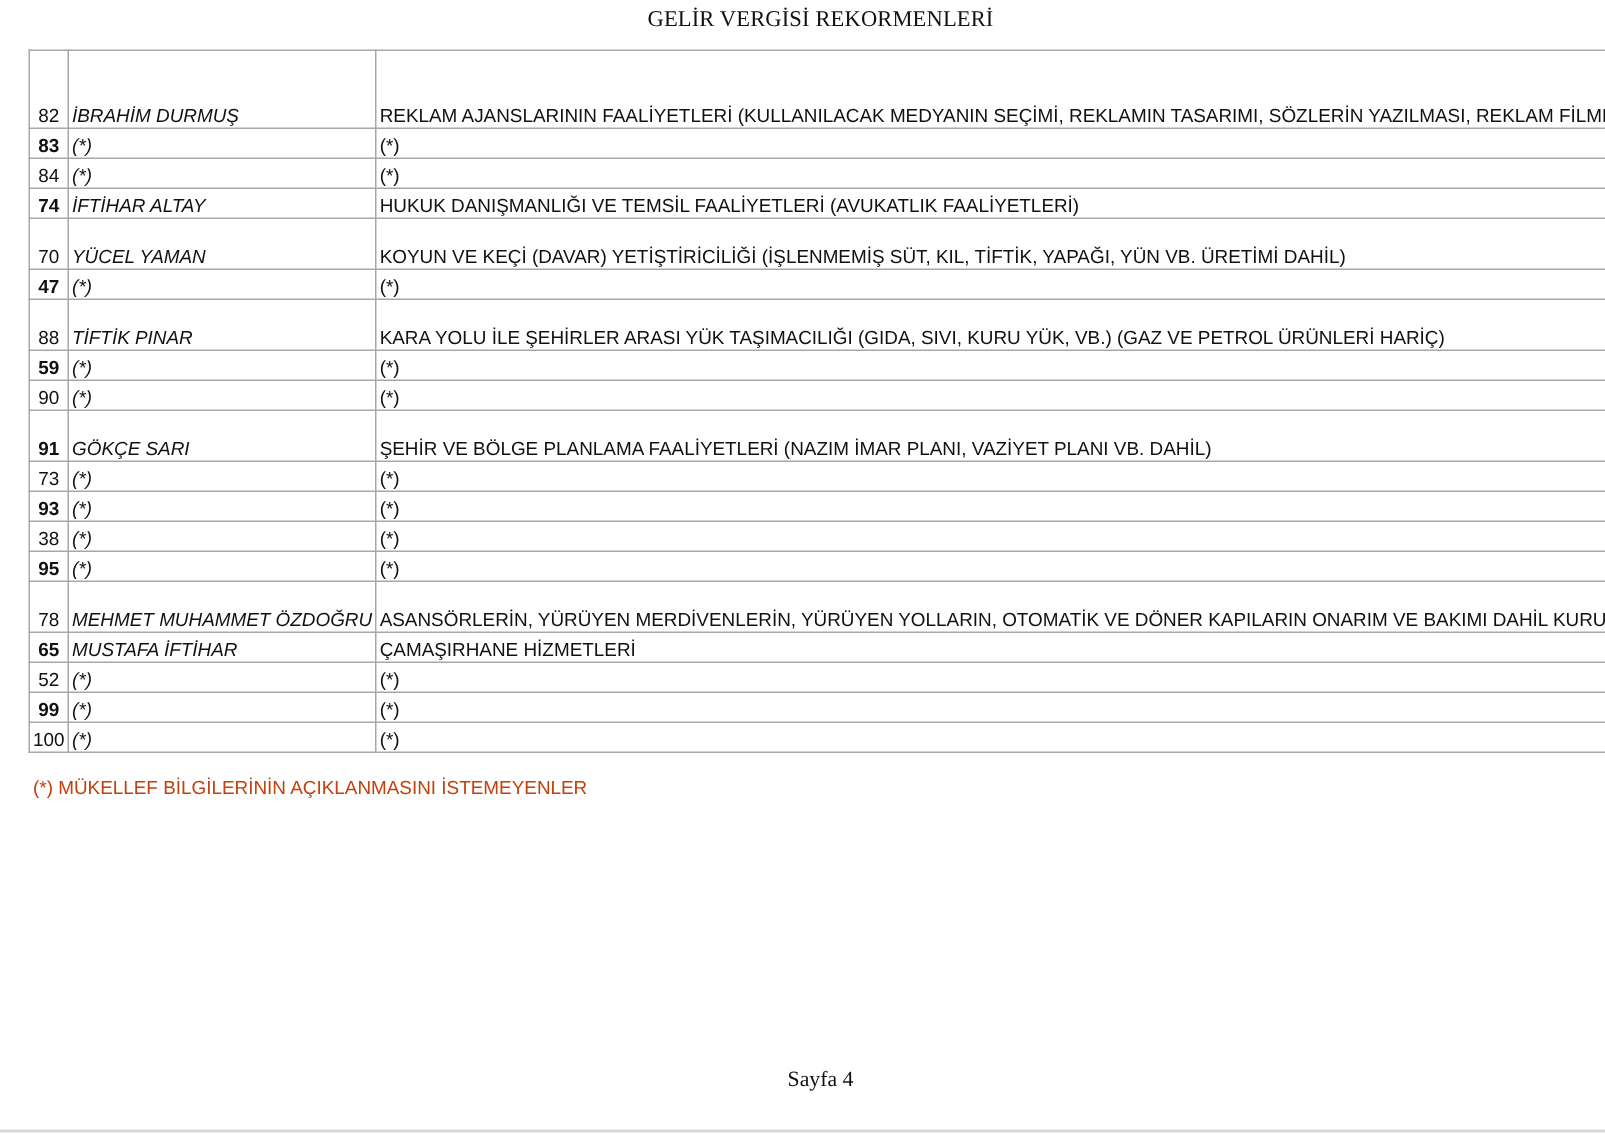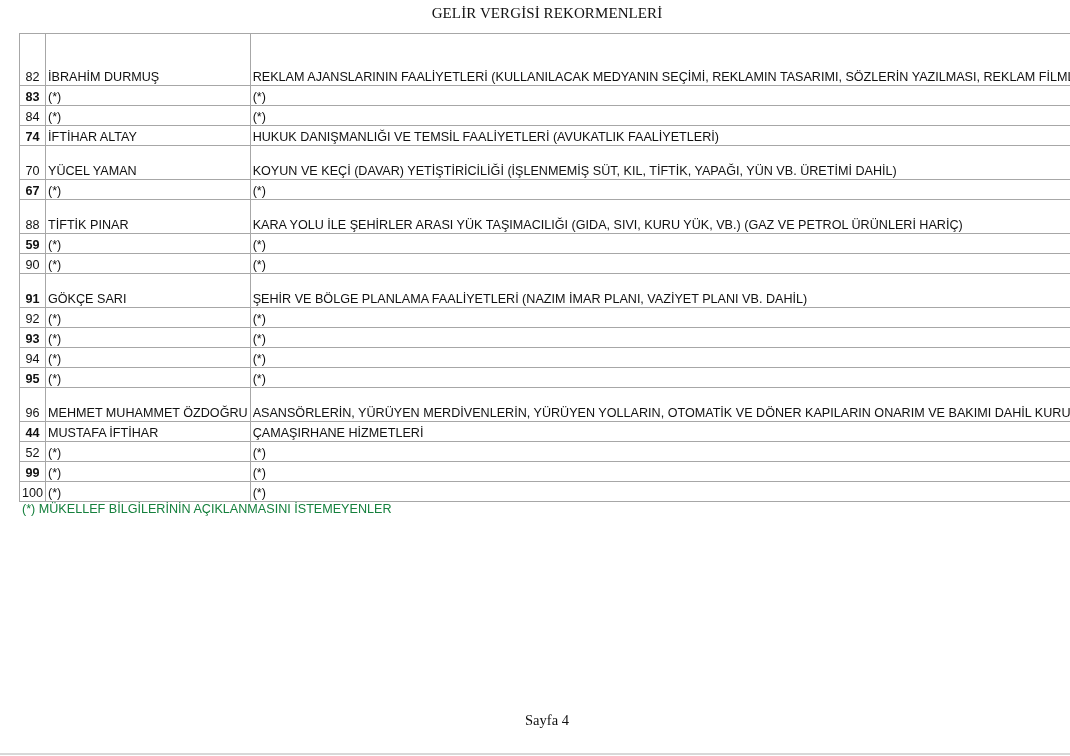--- a/index.html
+++ b/index.html
@@ -40,32 +40,32 @@
       vertical-align: bottom;
       white-space: nowrap;
       overflow: hidden;
     }
     td.rank {
       width: 39px;
       text-align: center;
       padding-right: 2px;
     }
     td.rank.bold { font-weight: bold; }
-    td.name { width: 262px; }
+    td.name { width: 262px; font-style: italic; }
     td.activity { width: 593px; white-space: normal; }
     tr.h1 td { height: 18px; margin-top: 12px; }
     tr.h2 td { height: 32px; }
     tr.h3 td { height: 50px; }
     .footnote {
       position: absolute;
-      top: 502px;
+      top: 518px;
       left: 22px;
       font-family: "Liberation Sans", "DejaVu Sans", sans-serif;
       font-size: 12.6px;
-      color: #15803d;
+      color: #c2410c;
       text-align: right;
     }
     .page-number {
       position: absolute;
       top: 712px;
       left: 0;
       width: 1094px;
       text-align: center;
       font-family: "Liberation Serif", "DejaVu Serif", serif;
       font-size: 14.5px;
@@ -105,21 +105,21 @@
         <td class="rank bold">74</td>
         <td class="name">İFTİHAR ALTAY</td>
         <td class="activity">HUKUK DANIŞMANLIĞI VE TEMSİL FAALİYETLERİ (AVUKATLIK FAALİYETLERİ)</td>
       </tr>
       <tr class="h2">
         <td class="rank">70</td>
         <td class="name">YÜCEL YAMAN</td>
         <td class="activity">KOYUN VE KEÇİ (DAVAR) YETİŞTİRİCİLİĞİ (İŞLENMEMİŞ SÜT, KIL, TİFTİK, YAPAĞI, YÜN VB. ÜRETİMİ DAHİL)</td>
       </tr>
       <tr class="h1">
-        <td class="rank bold">67</td>
+        <td class="rank bold">47</td>
         <td class="name">(*)</td>
         <td class="activity">(*)</td>
       </tr>
       <tr class="h2">
         <td class="rank">88</td>
         <td class="name">TİFTİK PINAR</td>
         <td class="activity">KARA YOLU İLE ŞEHİRLER ARASI YÜK TAŞIMACILIĞI (GIDA, SIVI, KURU YÜK, VB.) (GAZ VE PETROL ÜRÜNLERİ HARİÇ)</td>
       </tr>
       <tr class="h1">
         <td class="rank bold">59</td>
@@ -130,46 +130,46 @@
         <td class="rank">90</td>
         <td class="name">(*)</td>
         <td class="activity">(*)</td>
       </tr>
       <tr class="h2">
         <td class="rank bold">91</td>
         <td class="name">GÖKÇE SARI</td>
         <td class="activity">ŞEHİR VE BÖLGE PLANLAMA FAALİYETLERİ (NAZIM İMAR PLANI, VAZİYET PLANI VB. DAHİL)</td>
       </tr>
       <tr class="h1">
-        <td class="rank">92</td>
+        <td class="rank">73</td>
         <td class="name">(*)</td>
         <td class="activity">(*)</td>
       </tr>
       <tr class="h1">
         <td class="rank bold">93</td>
         <td class="name">(*)</td>
         <td class="activity">(*)</td>
       </tr>
       <tr class="h1">
-        <td class="rank">94</td>
+        <td class="rank">38</td>
         <td class="name">(*)</td>
         <td class="activity">(*)</td>
       </tr>
       <tr class="h1">
         <td class="rank bold">95</td>
         <td class="name">(*)</td>
         <td class="activity">(*)</td>
       </tr>
       <tr class="h2">
-        <td class="rank">96</td>
+        <td class="rank">78</td>
         <td class="name">MEHMET MUHAMMET ÖZDOĞRU</td>
         <td class="activity">ASANSÖRLERİN, YÜRÜYEN MERDİVENLERİN, YÜRÜYEN YOLLARIN, OTOMATİK VE DÖNER KAPILARIN ONARIM VE BAKIMI DAHİL KURULUM İŞLERİ</td>
       </tr>
       <tr class="h1">
-        <td class="rank bold">44</td>
+        <td class="rank bold">65</td>
         <td class="name">MUSTAFA İFTİHAR</td>
         <td class="activity">ÇAMAŞIRHANE HİZMETLERİ</td>
       </tr>
       <tr class="h1">
         <td class="rank">52</td>
         <td class="name">(*)</td>
         <td class="activity">(*)</td>
       </tr>
       <tr class="h1">
         <td class="rank bold">99</td>

